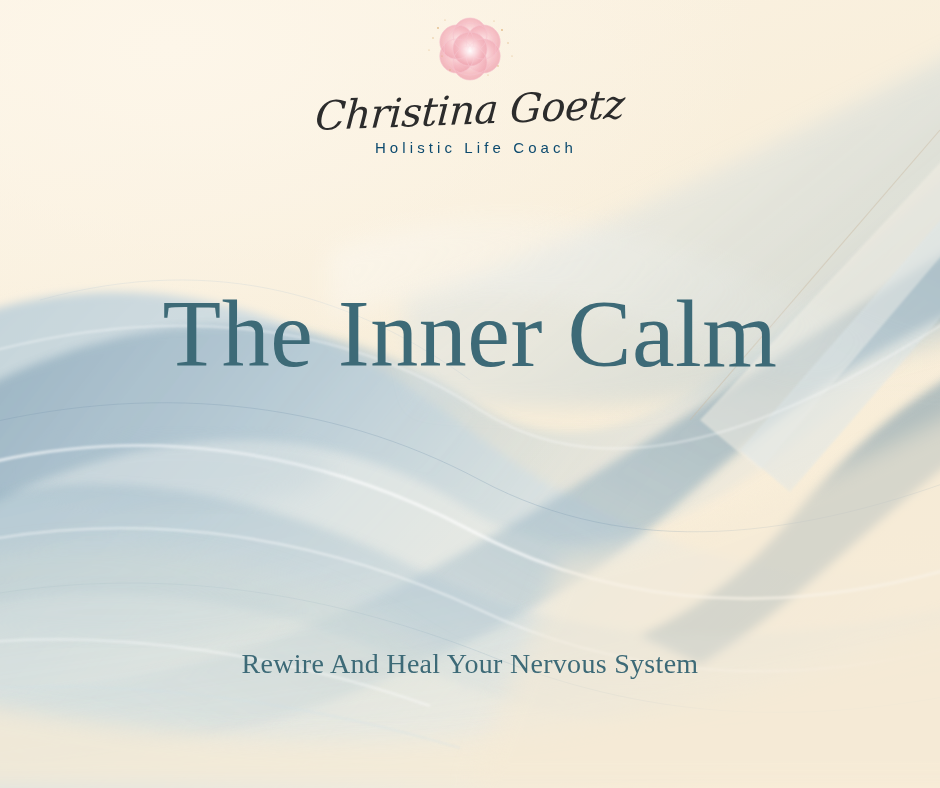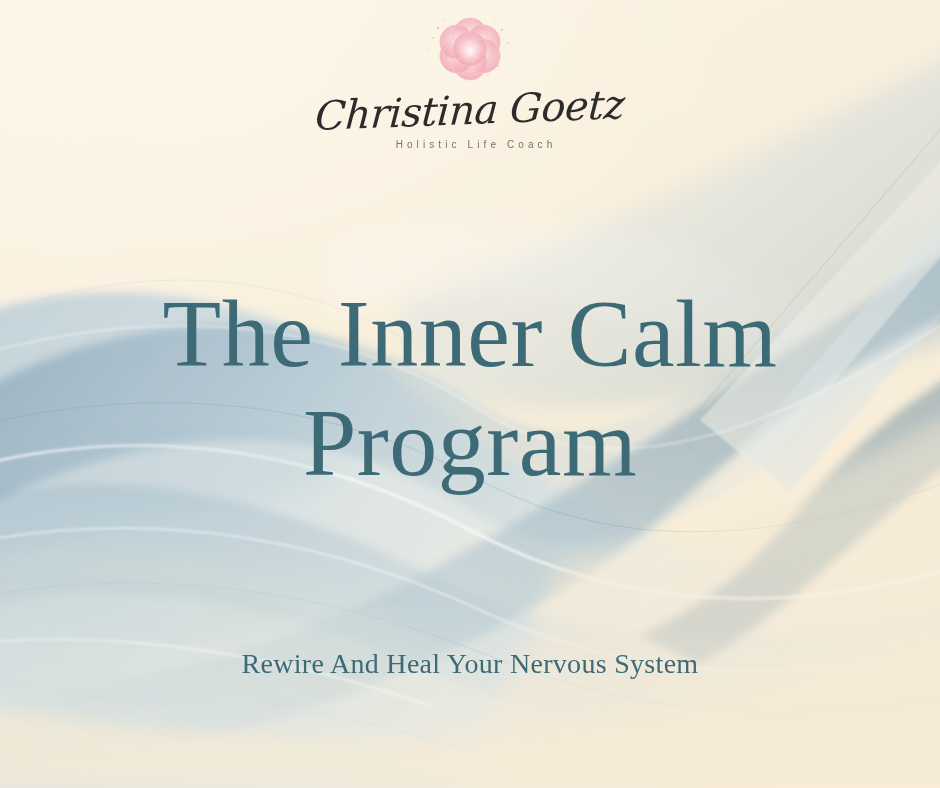--- a/index.html
+++ b/index.html
@@ -59,23 +59,23 @@
     line-height: 1;
     color: #2c2c2c;
     letter-spacing: -0.5px;
     transform: rotate(-2.2deg) skewX(-6deg);
     margin: 0 0 2px 0;
     white-space: nowrap;
   }
   .brand-tagline {
     font-family: "Liberation Sans", "DejaVu Sans", sans-serif;
     font-weight: 300;
-    font-size: 10px;
+    font-size: 15px;
     letter-spacing: 4.1px;
-    color: #737373;
+    color: #0c4a6e;
     margin-top: 9px;
     white-space: nowrap;
     padding-left: 12px;
   }
 
   
   .headline {
     position: absolute;
     left: 0;
     right: 0;
@@ -270,18 +270,17 @@
         </g>
       </svg>
     </div>
 
     <div class="brand-script">Christina Goetz</div>
     <div class="brand-tagline">Holistic Life Coach</div>
   </div>
 
   <h1 class="headline">
     <span class="line line-1">The Inner Calm</span>
-    <span class="line line-2">Program</span>
   </h1>
 
   <div class="subtitle">Rewire And Heal Your Nervous System</div>
 
 </div>
 
 </body></html>

